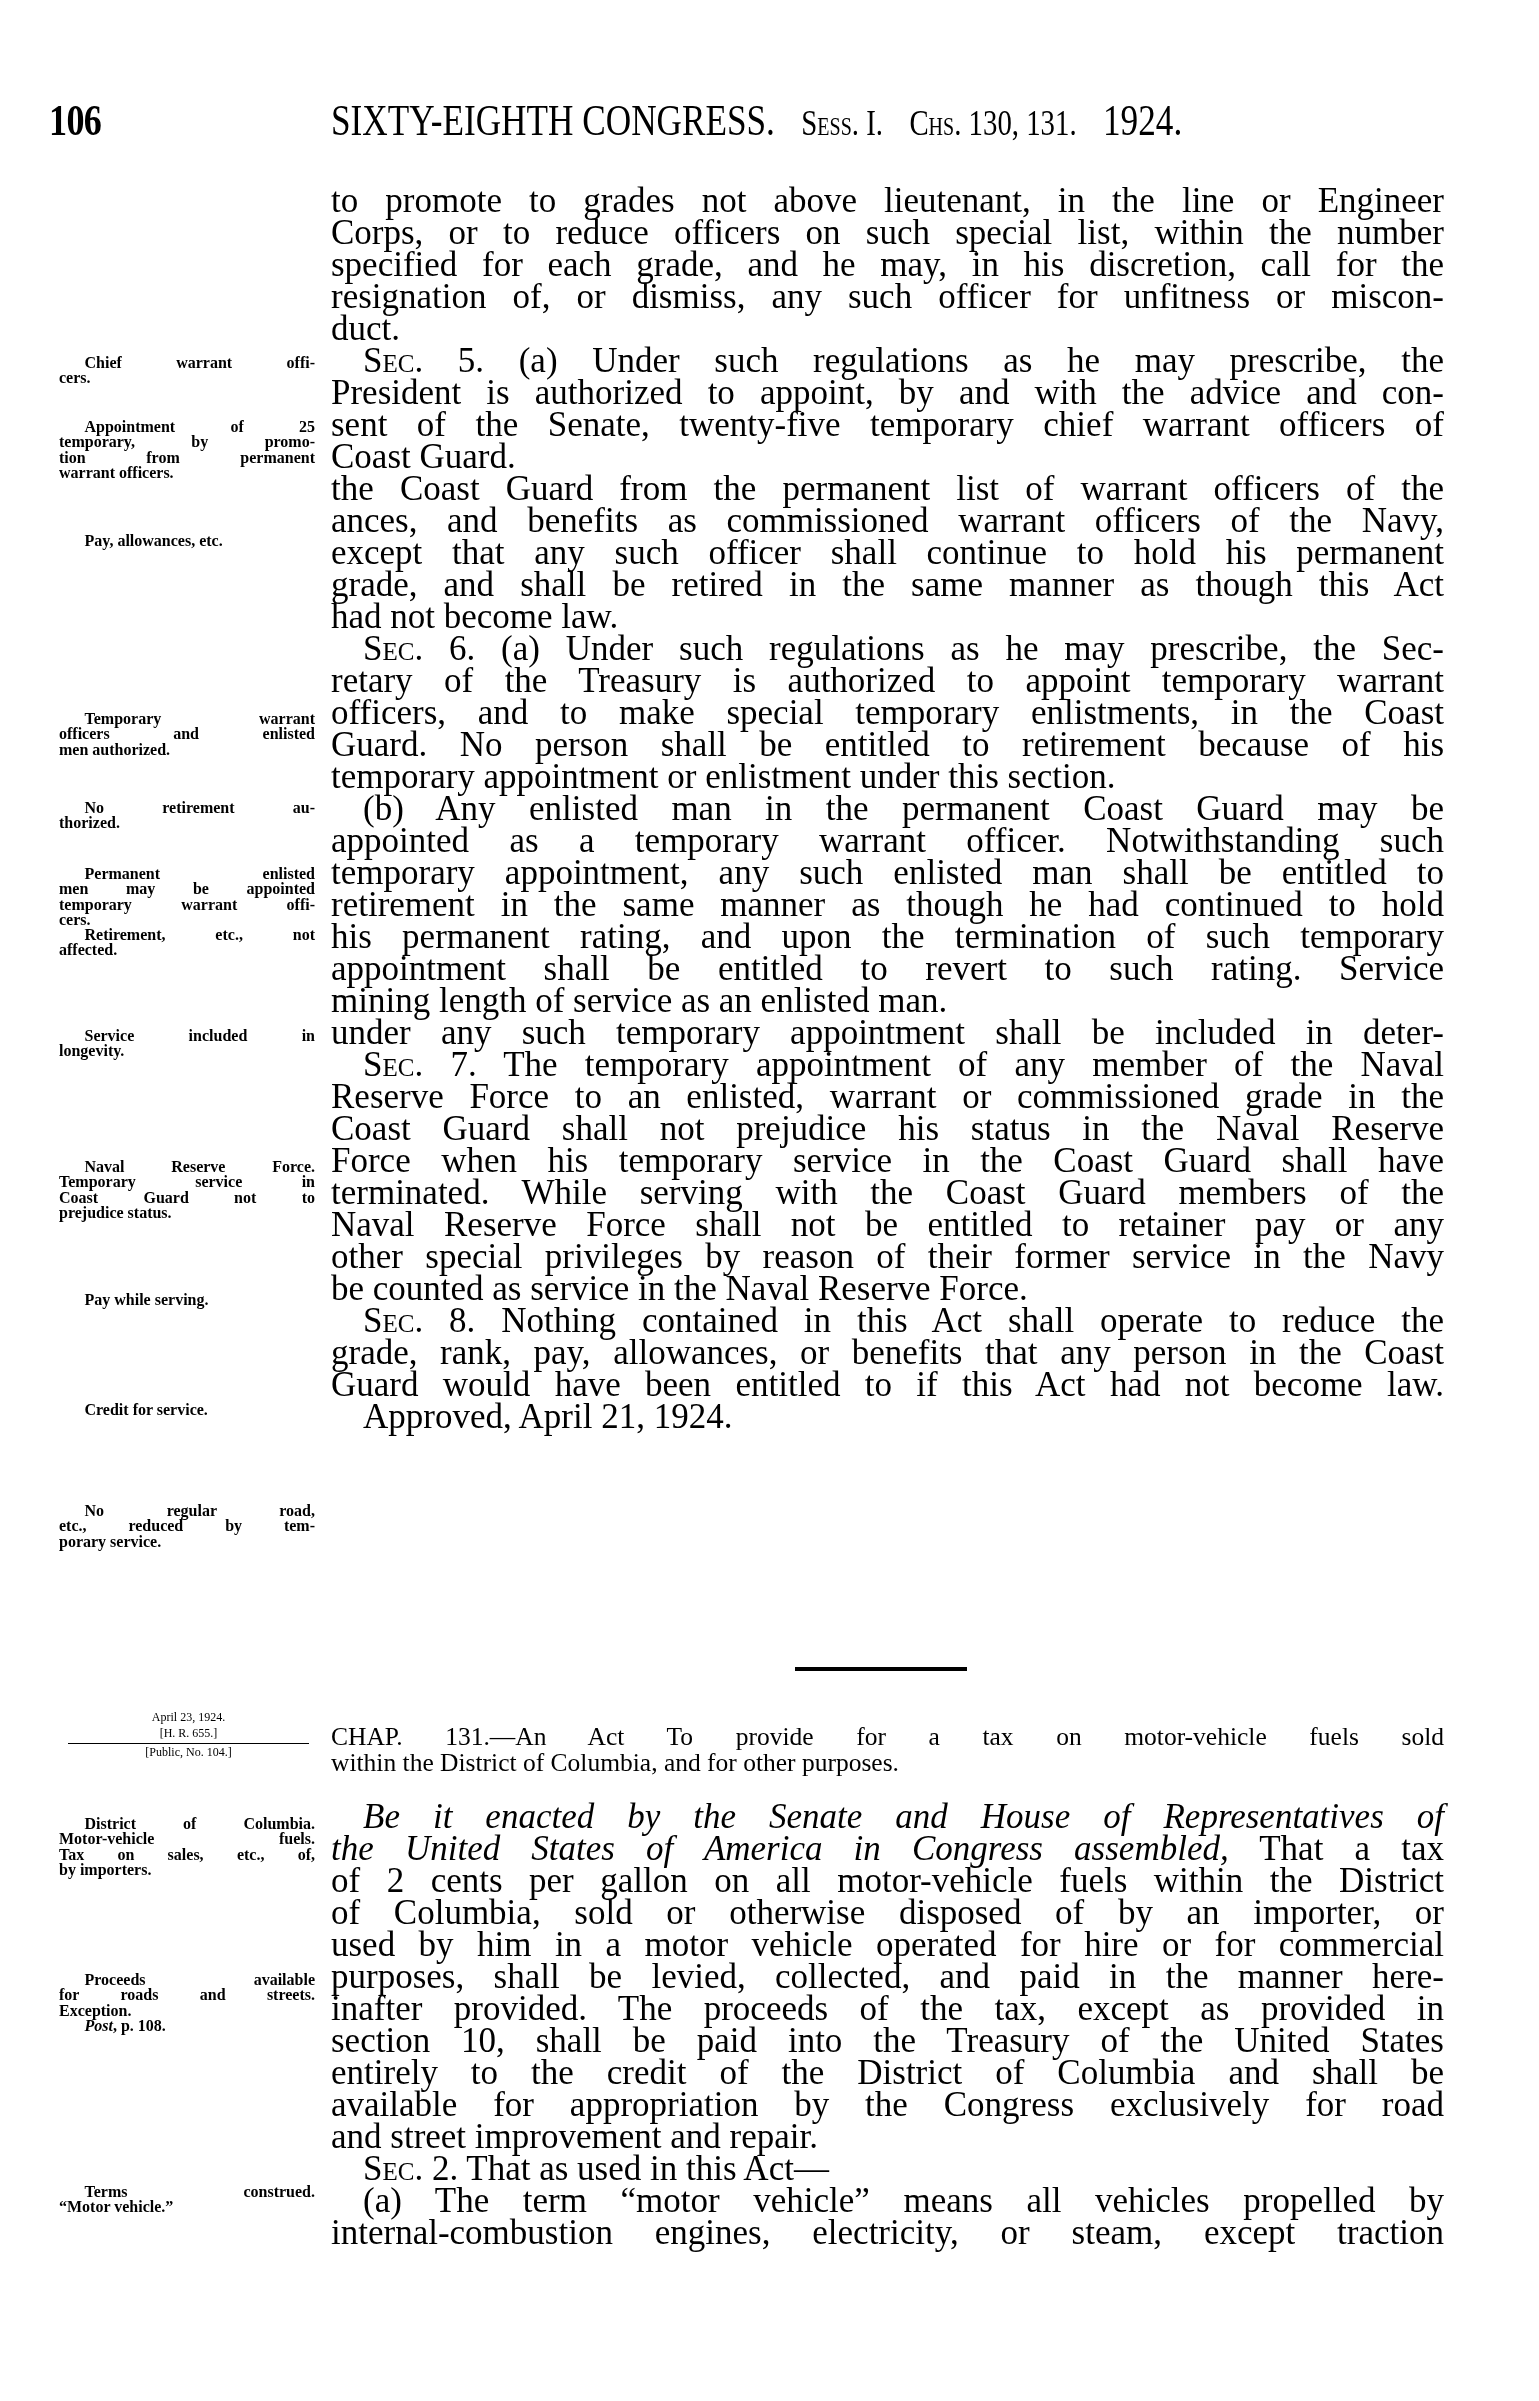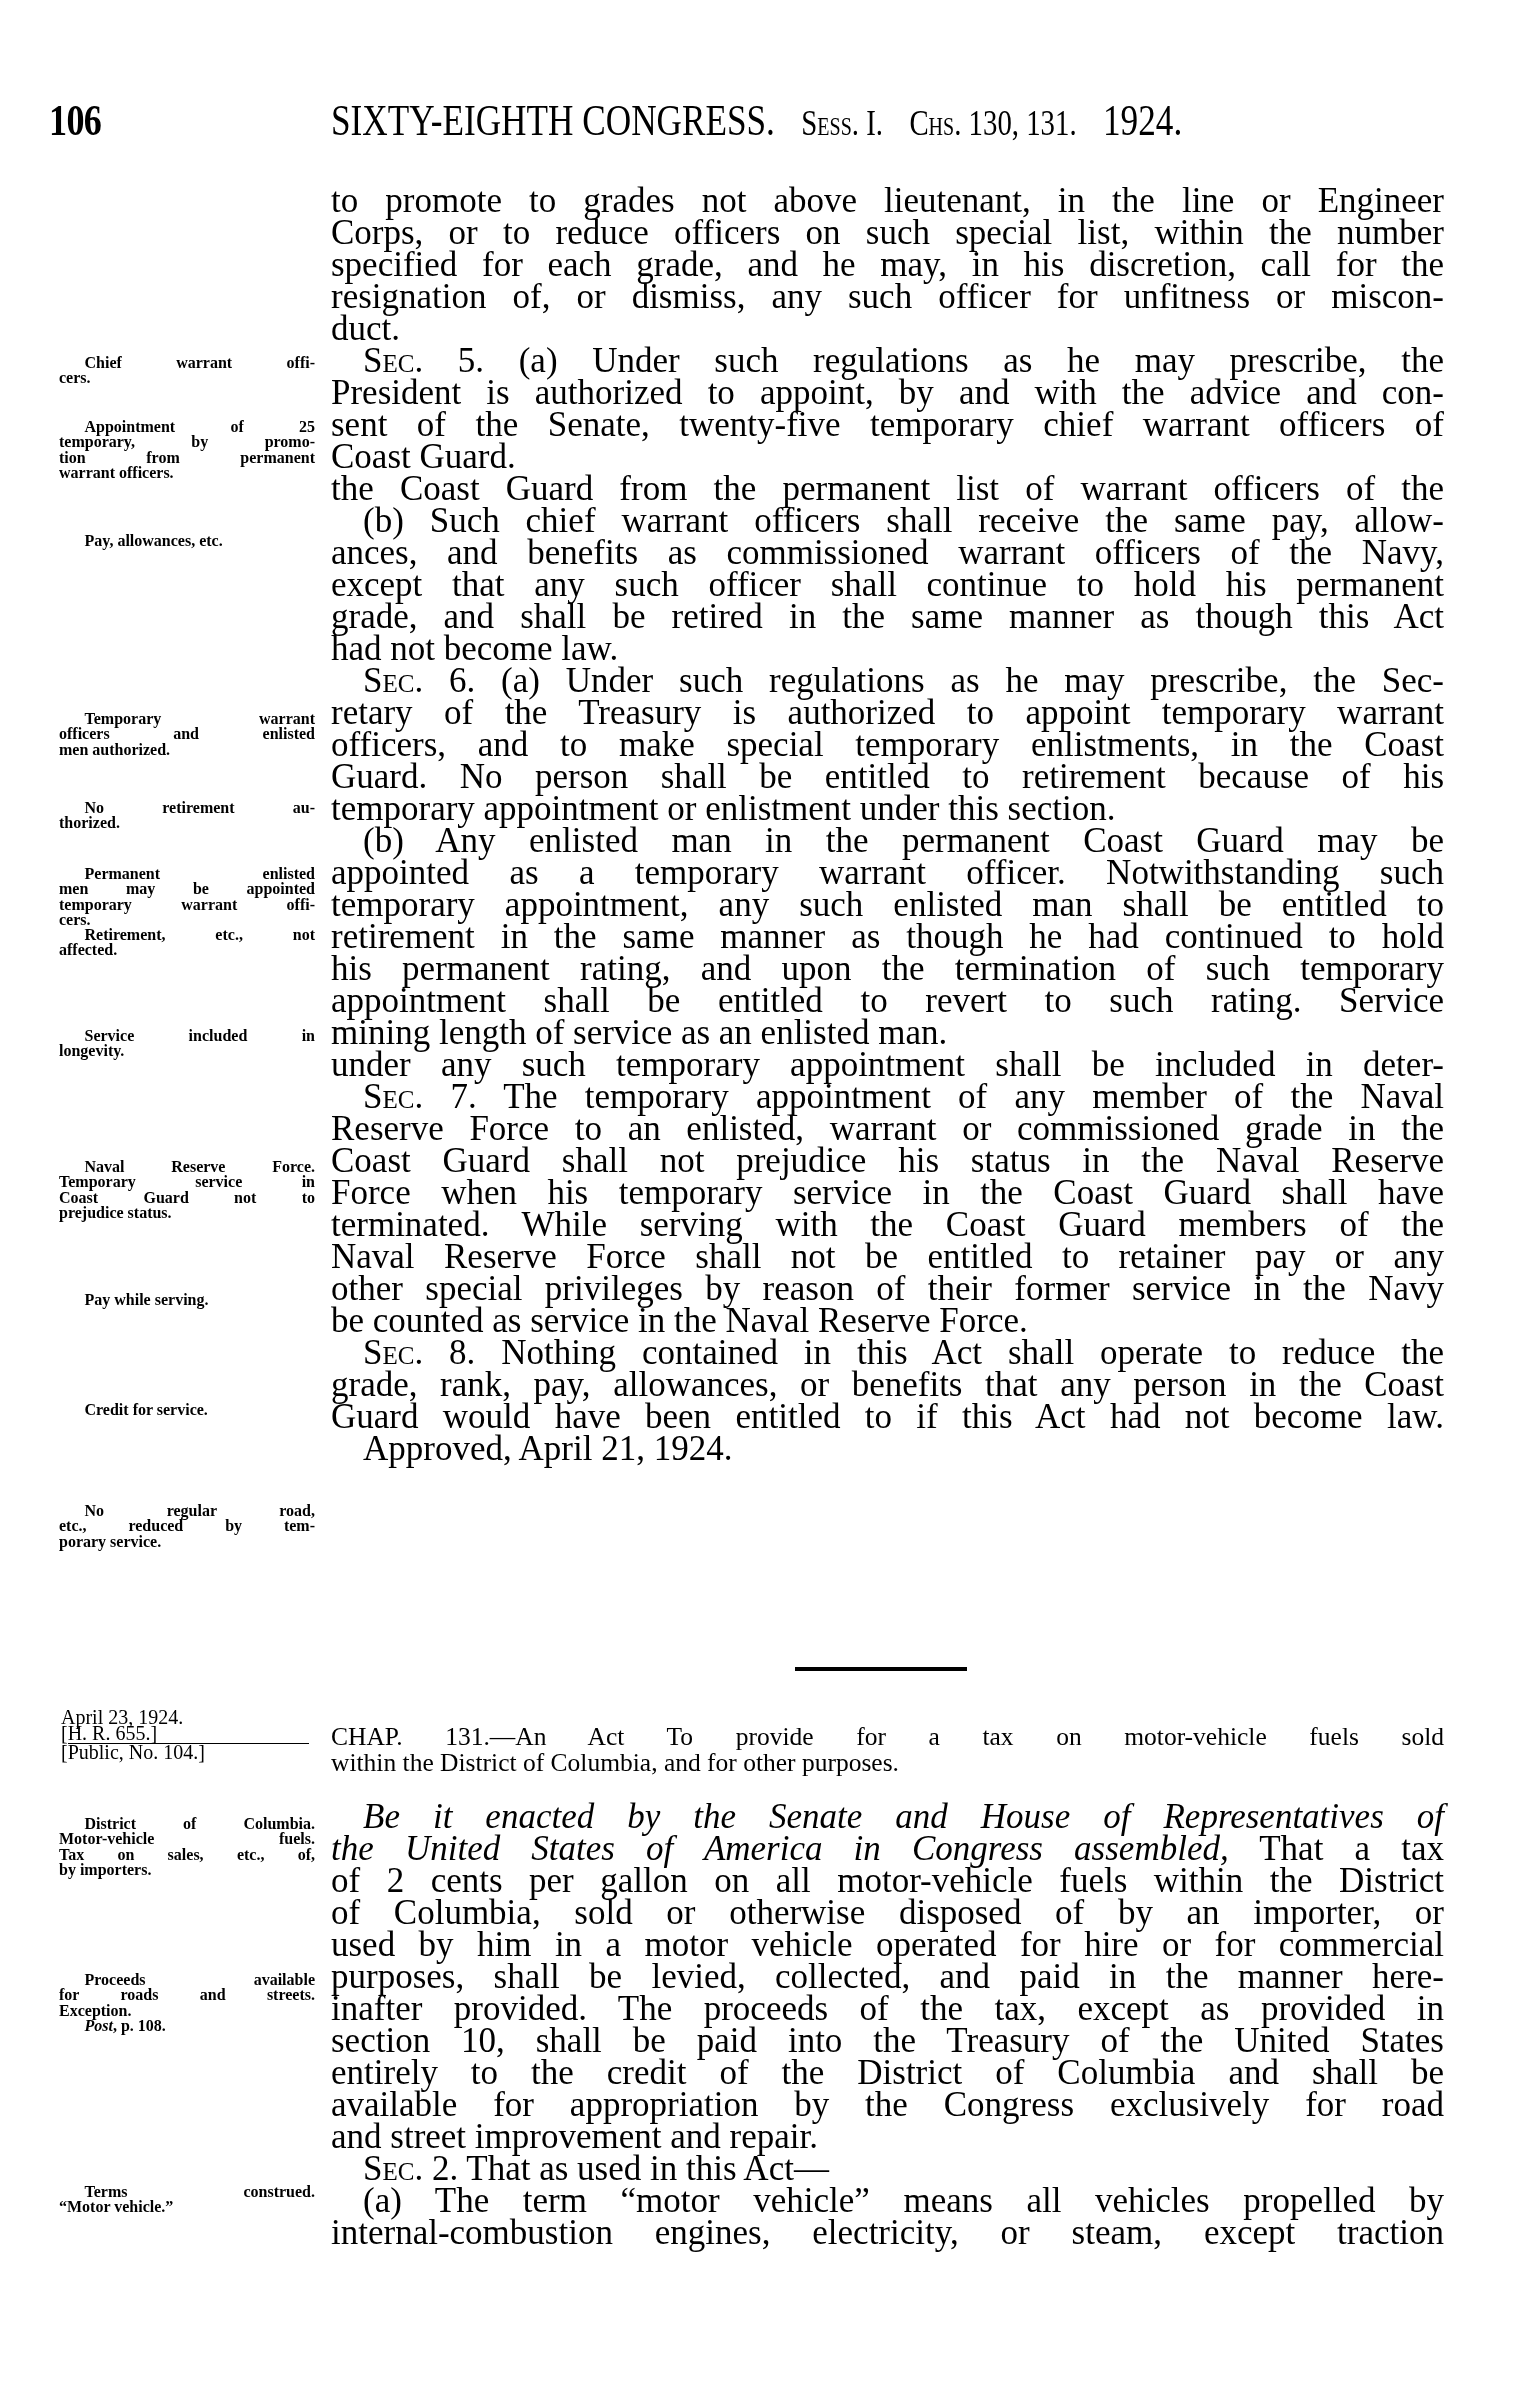--- a/index.html
+++ b/index.html
@@ -12,21 +12,21 @@
   .line { height: 32px; line-height: 32px; font-size: 35px; white-space: nowrap; text-align: justify; text-align-last: justify; overflow: visible; }
   .line.last { text-align-last: left; }
   .indent { padding-left: 32px; box-sizing: border-box; }
   .sc { font-variant: small-caps; }
   .it { font-style: italic; }
   .note { position: absolute; left: 59px; width: 256px; font-size: 16px; font-weight: bold; line-height: 15.3px; text-align: justify; }
   .note .nl { display: block; text-align: justify; text-align-last: justify; white-space: nowrap; }
   .note .nl.last { text-align-last: left; }
   .note .nl.ind { padding-left: 25.5px; }
   .rule { position: absolute; left: 795px; top: 1667px; width: 172px; height: 4.2px; background: #000; }
-  .chap-side { position: absolute; left: 61px; width: 255px; font-size: 20px; line-height: 16px; }
+  .chap-side { position: absolute; left: 61px; width: 255px; text-align: center; font-size: 12px; line-height: 16px; }
   .chap-side .rl { border-top: 1.7px solid #000; margin: 1.7px 6.8px 0 6.8px; }
   .chap-title { position: absolute; left: 331px; width: 1113px; font-size: 25.5px; line-height: 25.5px; }
   .chap-title .tl { display:block; text-align: justify; text-align-last: justify; white-space: nowrap; }
   .chap-title .tl.last { text-align-last: left; }
   .chap-title .bold { font-weight: normal; }
 </style>
 </head>
 <body>
 
 <div class="abs pagenum">106</div>
@@ -41,21 +41,20 @@
     <div class="line">to promote to grades not above lieutenant, in the line or Engineer</div>
     <div class="line">Corps, or to reduce officers on such special list, within the number</div>
     <div class="line">specified for each grade, and he may, in his discretion, call for the</div>
     <div class="line">resignation of, or dismiss, any such officer for unfitness or miscon-</div>
     <div class="line last">duct.</div>
     <div class="line indent"><span class="sc">Sec.</span> 5. (a) Under such regulations as he may prescribe, the</div>
     <div class="line">President is authorized to appoint, by and with the advice and con-</div>
     <div class="line">sent of the Senate, twenty-five temporary chief warrant officers of</div>
     <div class="line last">Coast Guard.</div>
     <div class="line">the Coast Guard from the permanent list of warrant officers of the</div>
-    <div class="line indent">(b) Such chief warrant officers shall receive the same pay, allow-</div>
     <div class="line">ances, and benefits as commissioned warrant officers of the Navy,</div>
     <div class="line">except that any such officer shall continue to hold his permanent</div>
     <div class="line">grade, and shall be retired in the same manner as though this Act</div>
     <div class="line last">had not become law.</div>
     <div class="line indent"><span class="sc">Sec.</span> 6. (a) Under such regulations as he may prescribe, the Sec-</div>
     <div class="line">retary of the Treasury is authorized to appoint temporary warrant</div>
     <div class="line">officers, and to make special temporary enlistments, in the Coast</div>
     <div class="line">Guard. No person shall be entitled to retirement because of his</div>
     <div class="line last">temporary appointment or enlistment under this section.</div>
     <div class="line indent">(b) Any enlisted man in the permanent Coast Guard may be</div>

